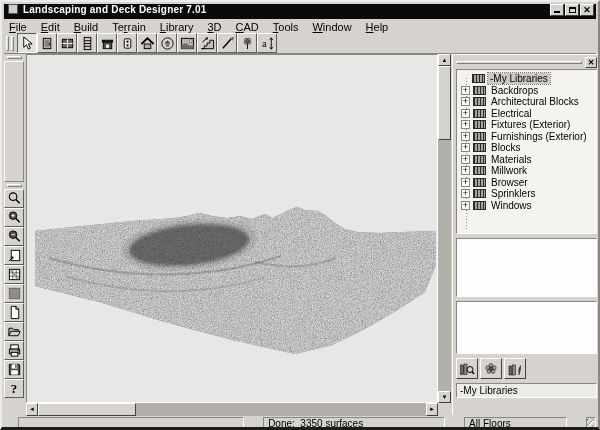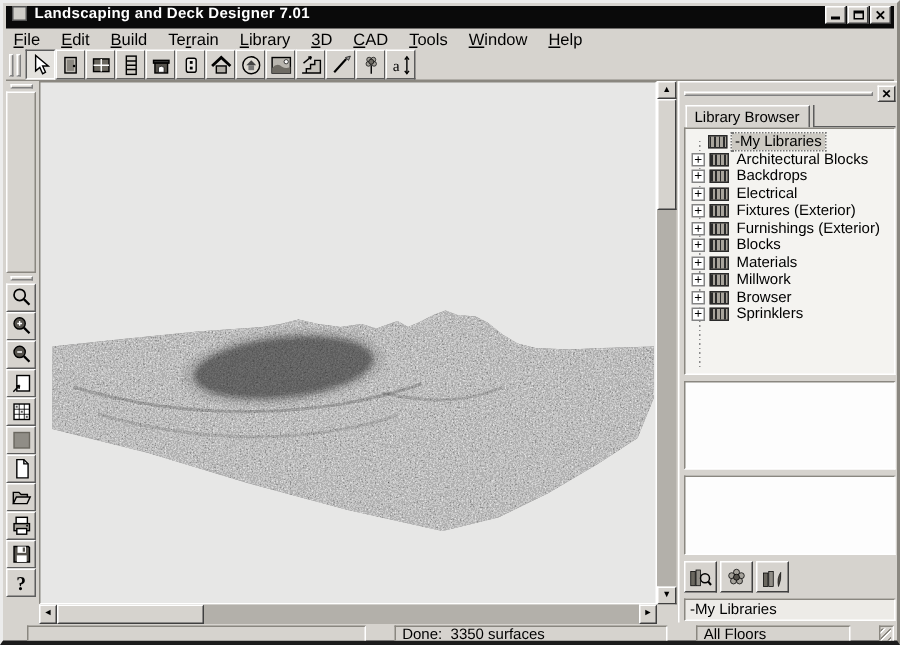--- a/index.html
+++ b/index.html
@@ -382,42 +382,38 @@
     <span class="hthumb"></span>
     <button class="sbtn" style="right:0;top:0;"><span>►</span></button>
   </div>
   <div class="corner"></div>
 
   <div class="right-panel">
     <div class="panel-grip">
       <span class="panel-grip-line"></span>
       <button class="panel-close"><span>✕</span></button>
     </div>
-    <div class="tab-row">
-      <span class="tab">Library Browser</span>
-      <span class="tab-line"></span>
-    </div>
     <div class="tree-box">
       <div class="tree-row root">
         <span class="book"></span>
         <span class="tlabel selected">-My Libraries</span>
       </div>
       <div class="tree-row">
         <span class="plus"></span>
         <span class="book"></span>
+        <span class="tlabel">Backdrops</span>
+      </div>
+      <div class="tree-row">
+        <span class="plus"></span>
+        <span class="book"></span>
         <span class="tlabel">Architectural Blocks</span>
       </div>
       <div class="tree-row">
         <span class="plus"></span>
         <span class="book"></span>
-        <span class="tlabel">Backdrops</span>
-      </div>
-      <div class="tree-row">
-        <span class="plus"></span>
-        <span class="book"></span>
         <span class="tlabel">Electrical</span>
       </div>
       <div class="tree-row">
         <span class="plus"></span>
         <span class="book"></span>
         <span class="tlabel">Fixtures (Exterior)</span>
       </div>
       <div class="tree-row">
         <span class="plus"></span>
         <span class="book"></span>
@@ -440,20 +436,25 @@
       </div>
       <div class="tree-row">
         <span class="plus"></span>
         <span class="book"></span>
         <span class="tlabel">Browser</span>
       </div>
       <div class="tree-row">
         <span class="plus"></span>
         <span class="book"></span>
         <span class="tlabel">Sprinklers</span>
+      </div>
+      <div class="tree-row">
+        <span class="plus"></span>
+        <span class="book"></span>
+        <span class="tlabel">Windows</span>
       </div>
     </div>
     <div class="preview one"></div>
     <div class="preview two"></div>
     <div class="panel-btns">
       <button class="pbtn">
           <span>
         <svg width="16" height="16" viewBox="0 0 16 16">
               <rect x="1.5" y="4" width="3" height="9.5" fill="#6a675f" stroke="#000" stroke-width="0.5"></rect>
               <rect x="5" y="3" width="3" height="10.5" fill="#908d86" stroke="#000" stroke-width="0.5"></rect>

